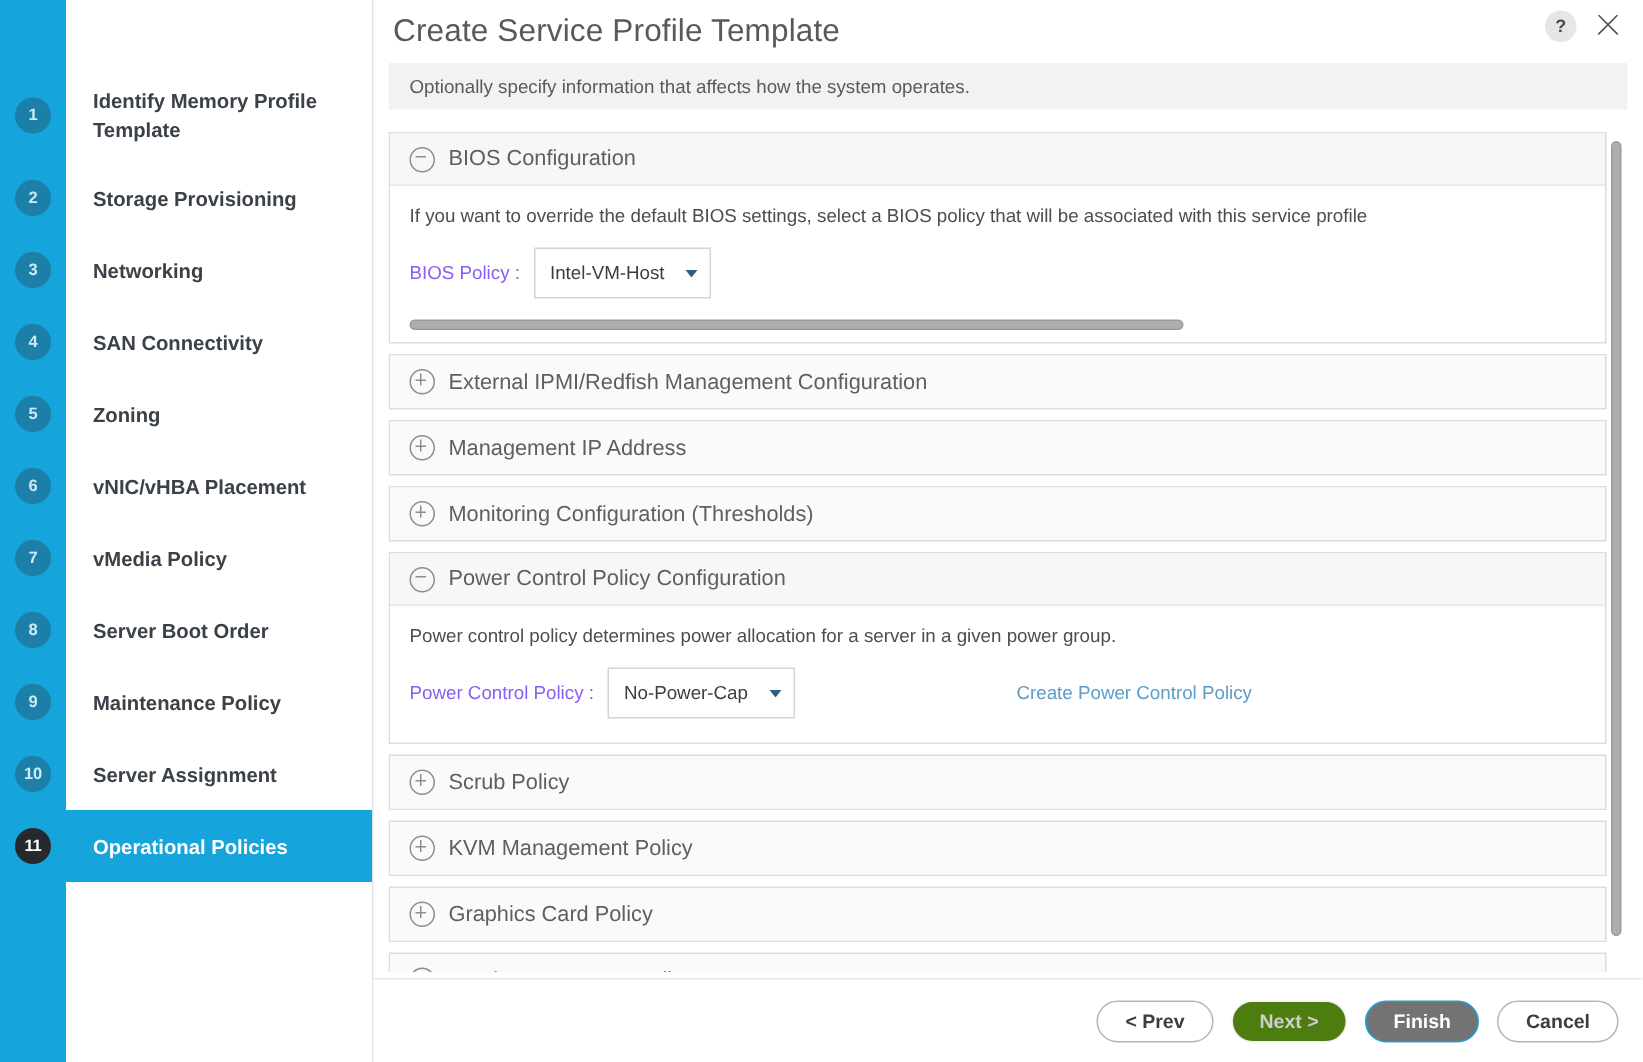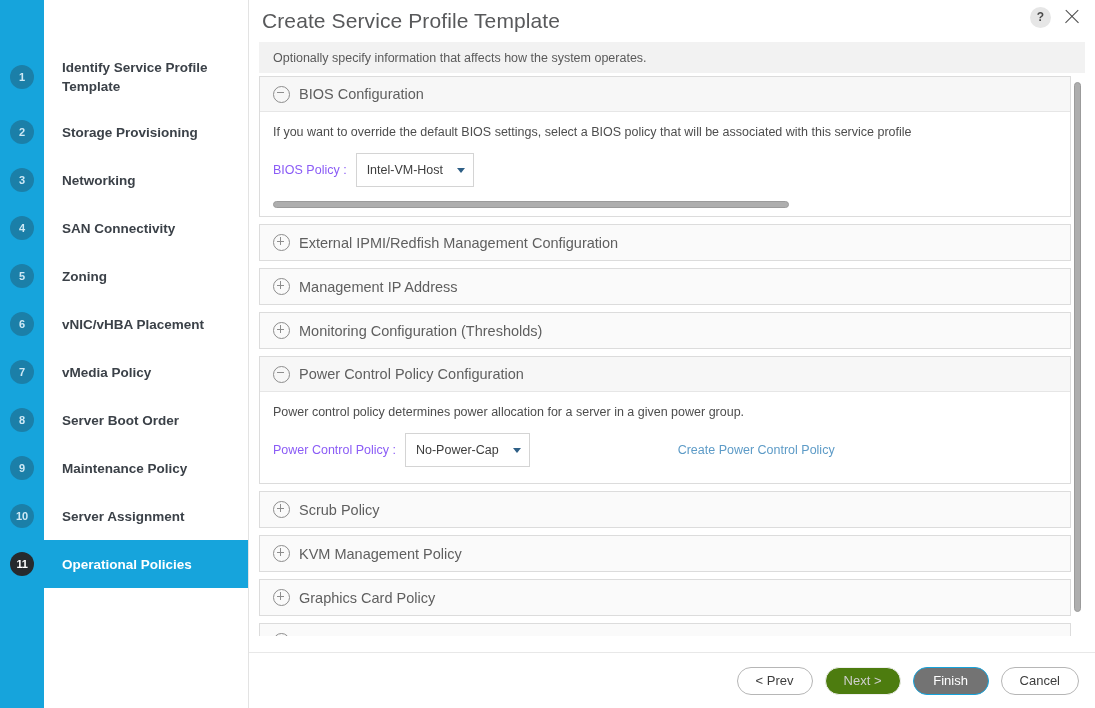--- a/index.html
+++ b/index.html
@@ -182,21 +182,21 @@
   }
   .subtitle-text {
     font-size: 12.5px;
     color: #5a5a5a;
   }
 
   
   .content {
     position: absolute;
     left: 10px;
-    top: 76px;
+    top: 88px;
     width: 827px;
     height: 560px;
     overflow: hidden;
   }
   .content-inner {
     position: relative;
     width: 818px;
   }
 
   .vscroll-track {
@@ -355,21 +355,21 @@
     box-sizing: border-box;
   }
   .btn {
     height: 28px;
     min-width: 76px;
     border-radius: 16px;
     border: 1px solid #b6b6b6;
     background: #ffffff;
     color: #3d3d3d;
     font-size: 13px;
-    font-weight: normal;
+    font-weight: bold;
     display: inline-flex;
     align-items: center;
     justify-content: center;
     padding: 0 18px;
     box-sizing: border-box;
     cursor: pointer;
     font-family: "Liberation Sans", sans-serif;
   }
   .btn.primary {
     background: #737373;
@@ -386,21 +386,21 @@
 </head>
 <body>
 
 <div id="app">
 
   <div class="sidebar">
     <div class="sidebar-strip"></div>
     <div class="steps" id="steps-container">
         <div class="step tall">
           <div class="step-row">
-            <span class="step-label">Identify Service Profile Template</span>
+            <span class="step-label">Identify Memory Profile Template</span>
           </div>
           <span class="step-badge">1</span>
         </div>
         <div class="step">
           <div class="step-row">
             <span class="step-label">Storage Provisioning</span>
           </div>
           <span class="step-badge">2</span>
         </div>
         <div class="step">

